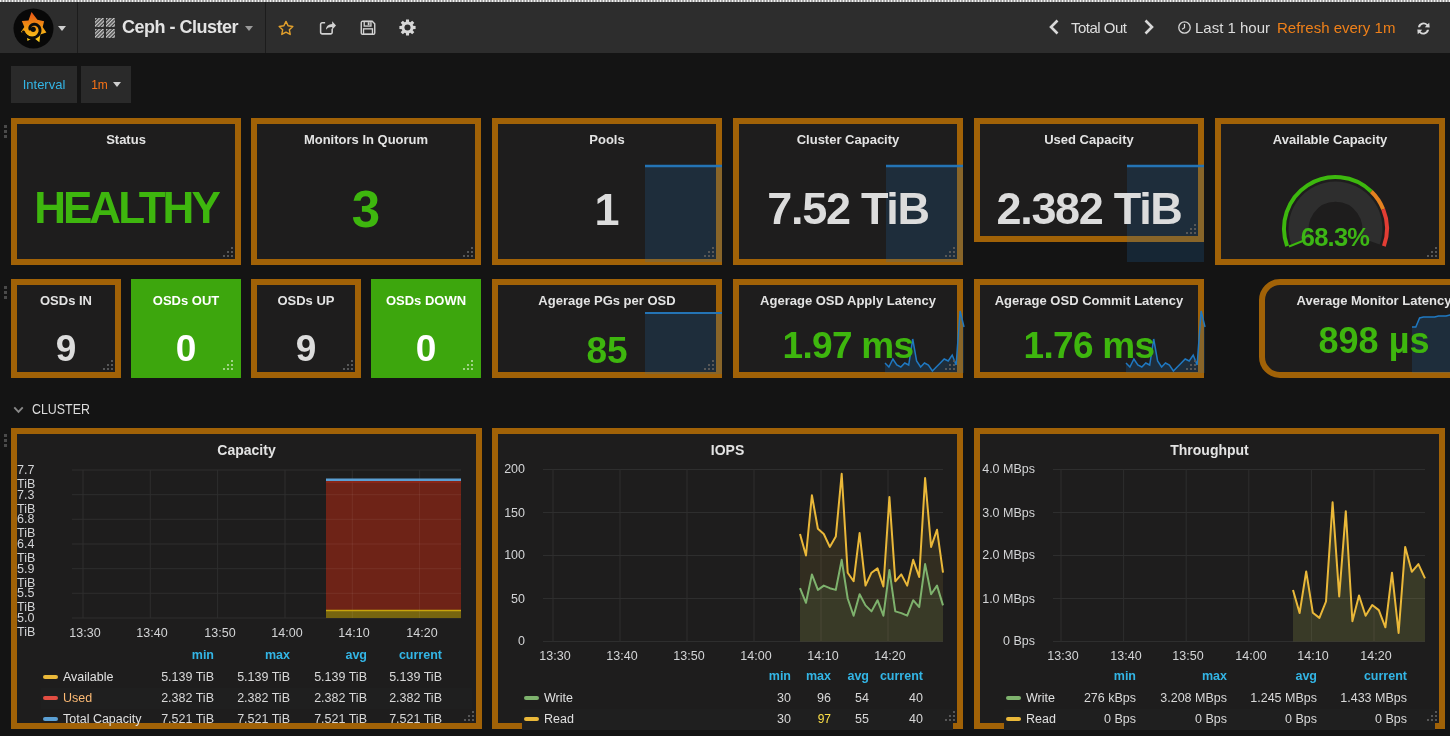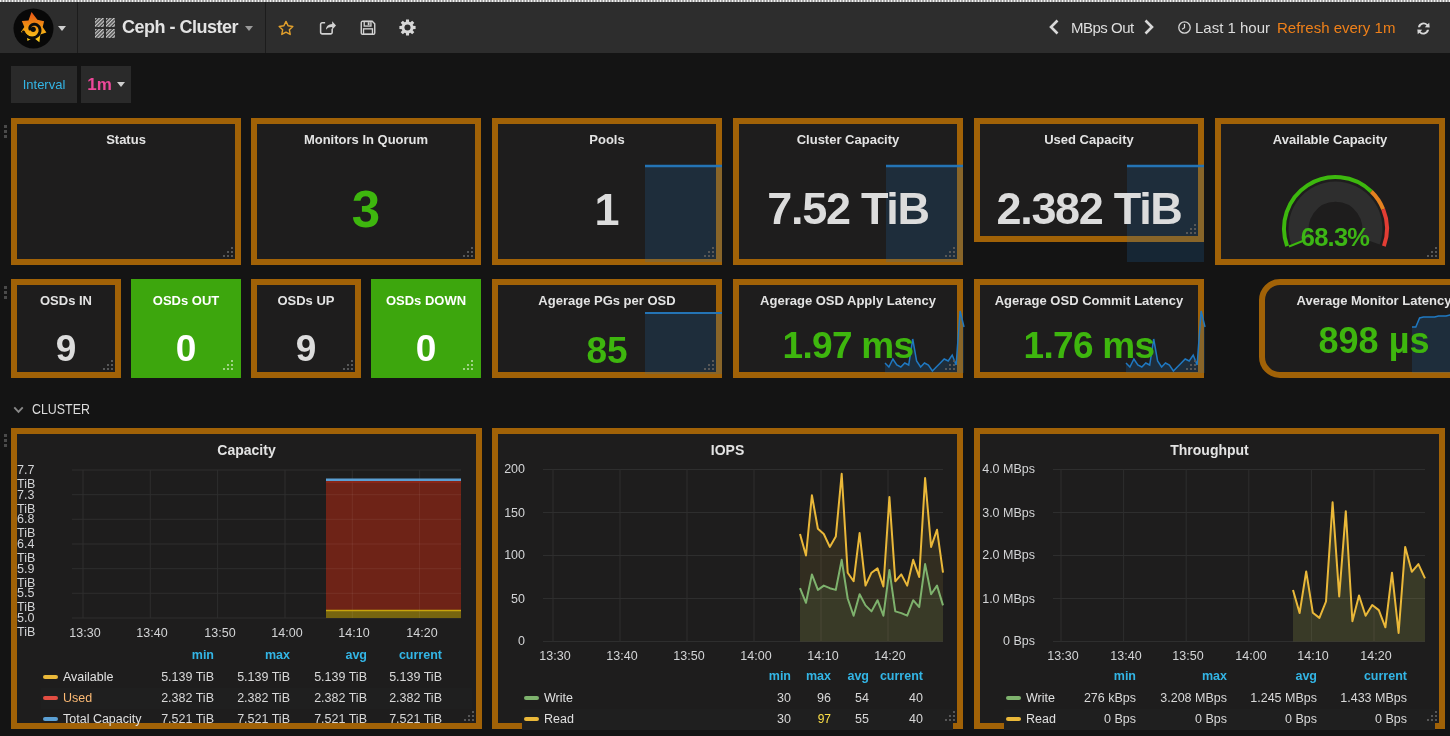--- a/index.html
+++ b/index.html
@@ -64,58 +64,59 @@
 <rect x="9.2" y="2.6" width="2.1" height="3.6" fill="#d2d2d2"></rect>
 <rect x="4.2" y="10.5" width="10.6" height="6.5" fill="none" stroke="#d2d2d2" stroke-width="1.6"></rect>
 </svg>
 <svg class="abs" style="left:399px;top:19px" width="17" height="17" viewBox="0 0 19 19">
     <path fill="#d8d8d8" d="M18.55,7.82 L18.55,11.18 L15.84,11.32 L15.27,12.70 L17.08,14.71 L14.71,17.08 L12.70,15.27 L11.32,15.84 L11.18,18.55 L7.82,18.55 L7.68,15.84 L6.30,15.27 L4.29,17.08 L1.92,14.71 L3.73,12.70 L3.16,11.32 L0.45,11.18 L0.45,7.82 L3.16,7.68 L3.73,6.30 L1.92,4.29 L4.29,1.92 L6.30,3.73 L7.68,3.16 L7.82,0.45 L11.18,0.45 L11.32,3.16 L12.70,3.73 L14.71,1.92 L17.08,4.29 L15.27,6.30 L15.84,7.68 Z"></path>
     <circle cx="9.5" cy="9.5" r="3.4" fill="#2d2d2d"></circle>
   </svg>
 <svg class="abs" style="left:1049px;top:19px" width="10" height="16" viewBox="0 0 10 16">
     <path d="M8.5,1.5 L2,8 8.5,14.5" fill="none" stroke="#d8d8d8" stroke-width="2.6"></path>
   </svg>
-<div class="abs" style="left:1071px;top:19px;color:#dedede;font-size:15px;letter-spacing:-0.5px">MBps Out</div>
+<div class="abs" style="left:1071px;top:19px;color:#dedede;font-size:15px;letter-spacing:-0.5px">Total Out</div>
 <svg class="abs" style="left:1144px;top:19px" width="10" height="16" viewBox="0 0 10 16">
     <path d="M1.5,1.5 L8,8 1.5,14.5" fill="none" stroke="#d8d8d8" stroke-width="2.6"></path>
   </svg>
 <svg class="abs" style="left:1178px;top:21px" width="13" height="13" viewBox="0 0 15 15">
 <circle cx="7.5" cy="7.5" r="6.6" fill="none" stroke="#d8d8d8" stroke-width="1.5"></circle>
 <path d="M7.5,3.5 v4.2 l-2.8,1.7" fill="none" stroke="#d8d8d8" stroke-width="1.4"></path>
 </svg>
 <div class="abs" style="left:1195px;top:19px;color:#dedede;font-size:15px">Last 1 hour</div>
 <div class="abs" style="left:1277px;top:19px;color:#ef8019;font-size:15px">Refresh every 1m</div>
 <svg class="abs" style="left:1416px;top:21px" width="15" height="15" viewBox="0 0 17 17">
 <path d="M2.2,7 a6.4,6.4 0 0 1 11,-3.2 l1.8,-1.8 0.5,5.5 -5.5,-0.5 1.8,-1.8 a4.2,4.2 0 0 0 -7.2,2z" fill="#d8d8d8"></path>
 <path d="M14.8,10 a6.4,6.4 0 0 1 -11,3.2 l-1.8,1.8 -0.5,-5.5 5.5,0.5 -1.8,1.8 a4.2,4.2 0 0 0 7.2,-2z" fill="#d8d8d8"></path>
 </svg>
 <div class="subbtn" style="left:11px;width:66px">
     <span style="color:#33b5e5;font-size:13px">Interval</span>
   </div>
 <div class="subbtn" style="left:81px;width:50px">
-    <span style="color:#ec4899;font-size:17px;font-weight:bold">1m</span>
+    <span style="color:#f97316;font-size:12px;font-weight:normal">1m</span>
     <span class="caret" style="margin-left:5px;border-top-color:#cfcfcf"></span>
   </div>
 <div class="rowhandle" style="left:4px;top:125px">
     <i style="top:0"></i>
     <i style="top:5px"></i>
     <i style="top:10px"></i>
   </div>
 <div class="rowhandle" style="left:4px;top:286px">
     <i style="top:0"></i>
     <i style="top:5px"></i>
     <i style="top:10px"></i>
   </div>
 <div class="rowhandle" style="left:4px;top:434px">
     <i style="top:0"></i>
     <i style="top:5px"></i>
     <i style="top:10px"></i>
   </div>
 <div class="panel" style="left:11px;top:118px;width:230px;height:147px;">
     <div class="ptitle">Status</div>
+    <div class="bigval green" style="top:62px;font-size:44px;letter-spacing:-3px">HEALTHY</div>
     <div class="grip">
       <i style="right:0;top:0;"></i>
       <i style="right:0;top:4px;"></i>
       <i style="right:4px;top:4px;"></i>
       <i style="right:0;top:8px;"></i>
       <i style="right:4px;top:8px;"></i>
       <i style="right:8px;top:8px;"></i>
     </div>
   </div>
 <div class="panel" style="left:251px;top:118px;width:230px;height:147px;">

